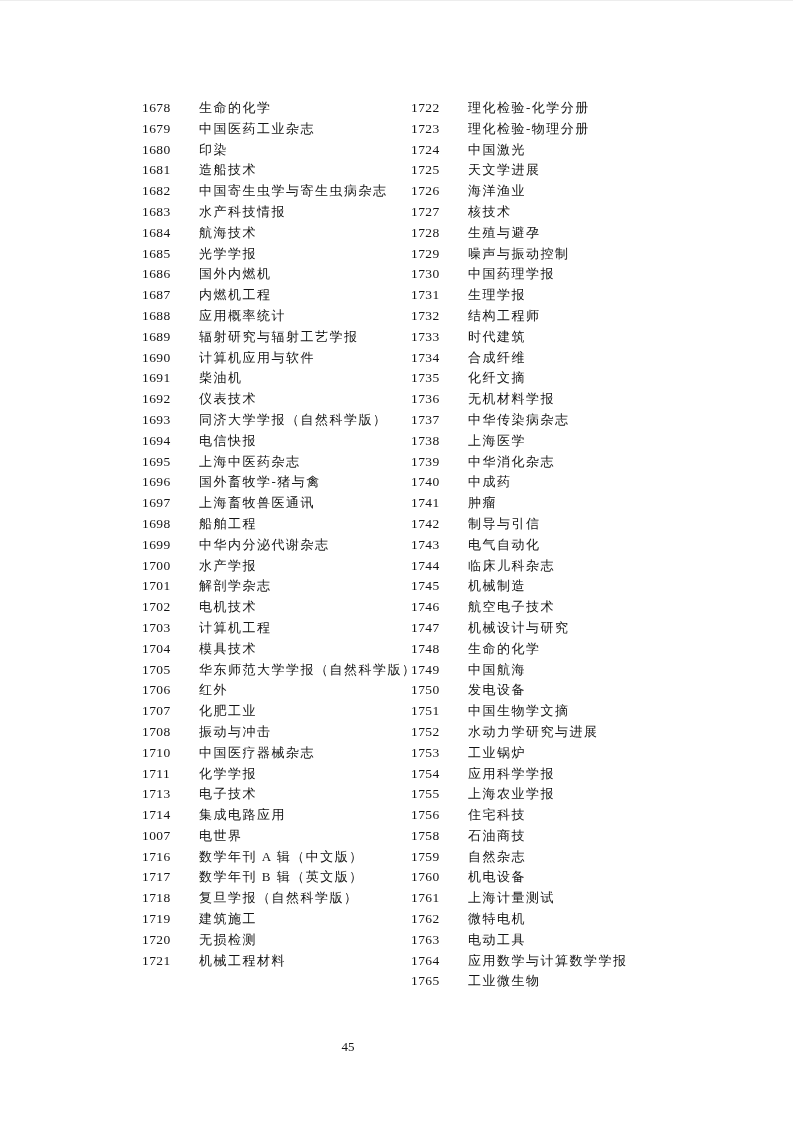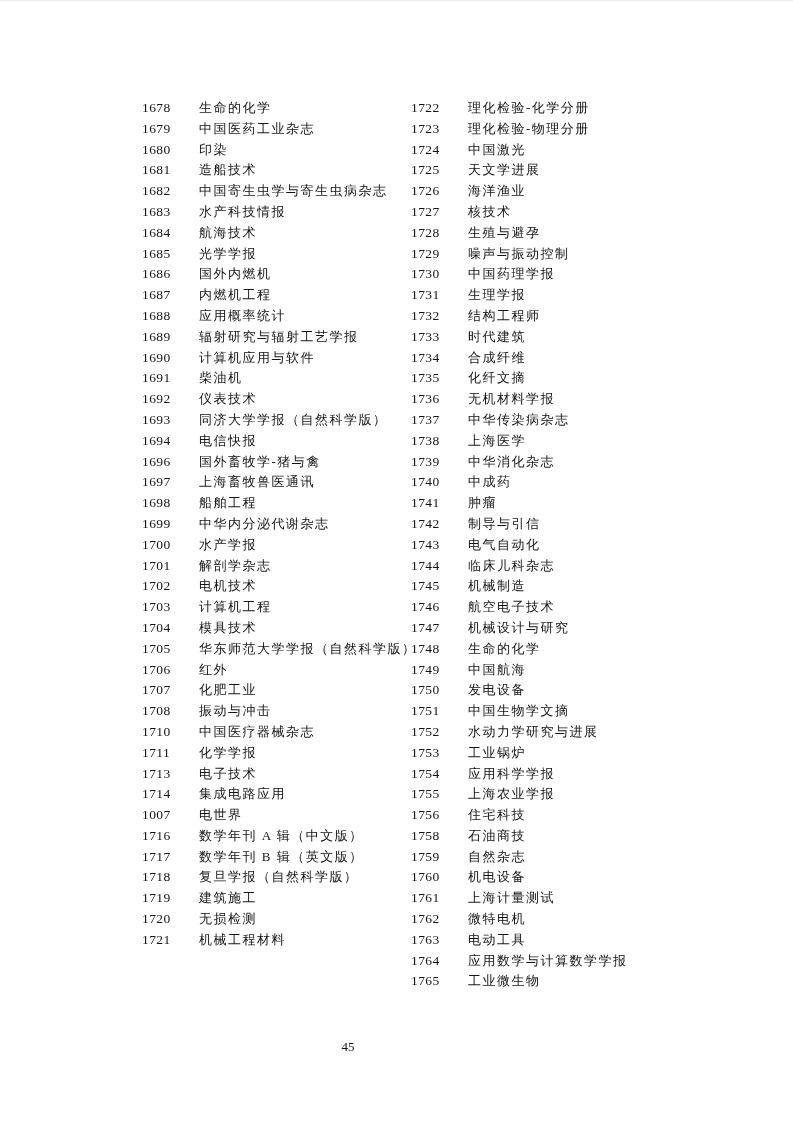--- a/index.html
+++ b/index.html
@@ -144,20 +144,24 @@
   <div class="row">
     <span class="num">1693</span>
     <span class="title">同济大学学报（自然科学版）</span>
   </div>
 
   <div class="row">
     <span class="num">1694</span>
     <span class="title">电信快报</span>
   </div>
 
+  <div class="row">
+    <span class="num">1695</span>
+    <span class="title">上海中医药杂志</span>
+  </div>
 
   <div class="row">
     <span class="num">1696</span>
     <span class="title">国外畜牧学-猪与禽</span>
   </div>
 
   <div class="row">
     <span class="num">1697</span>
     <span class="title">上海畜牧兽医通讯</span>
   </div>

